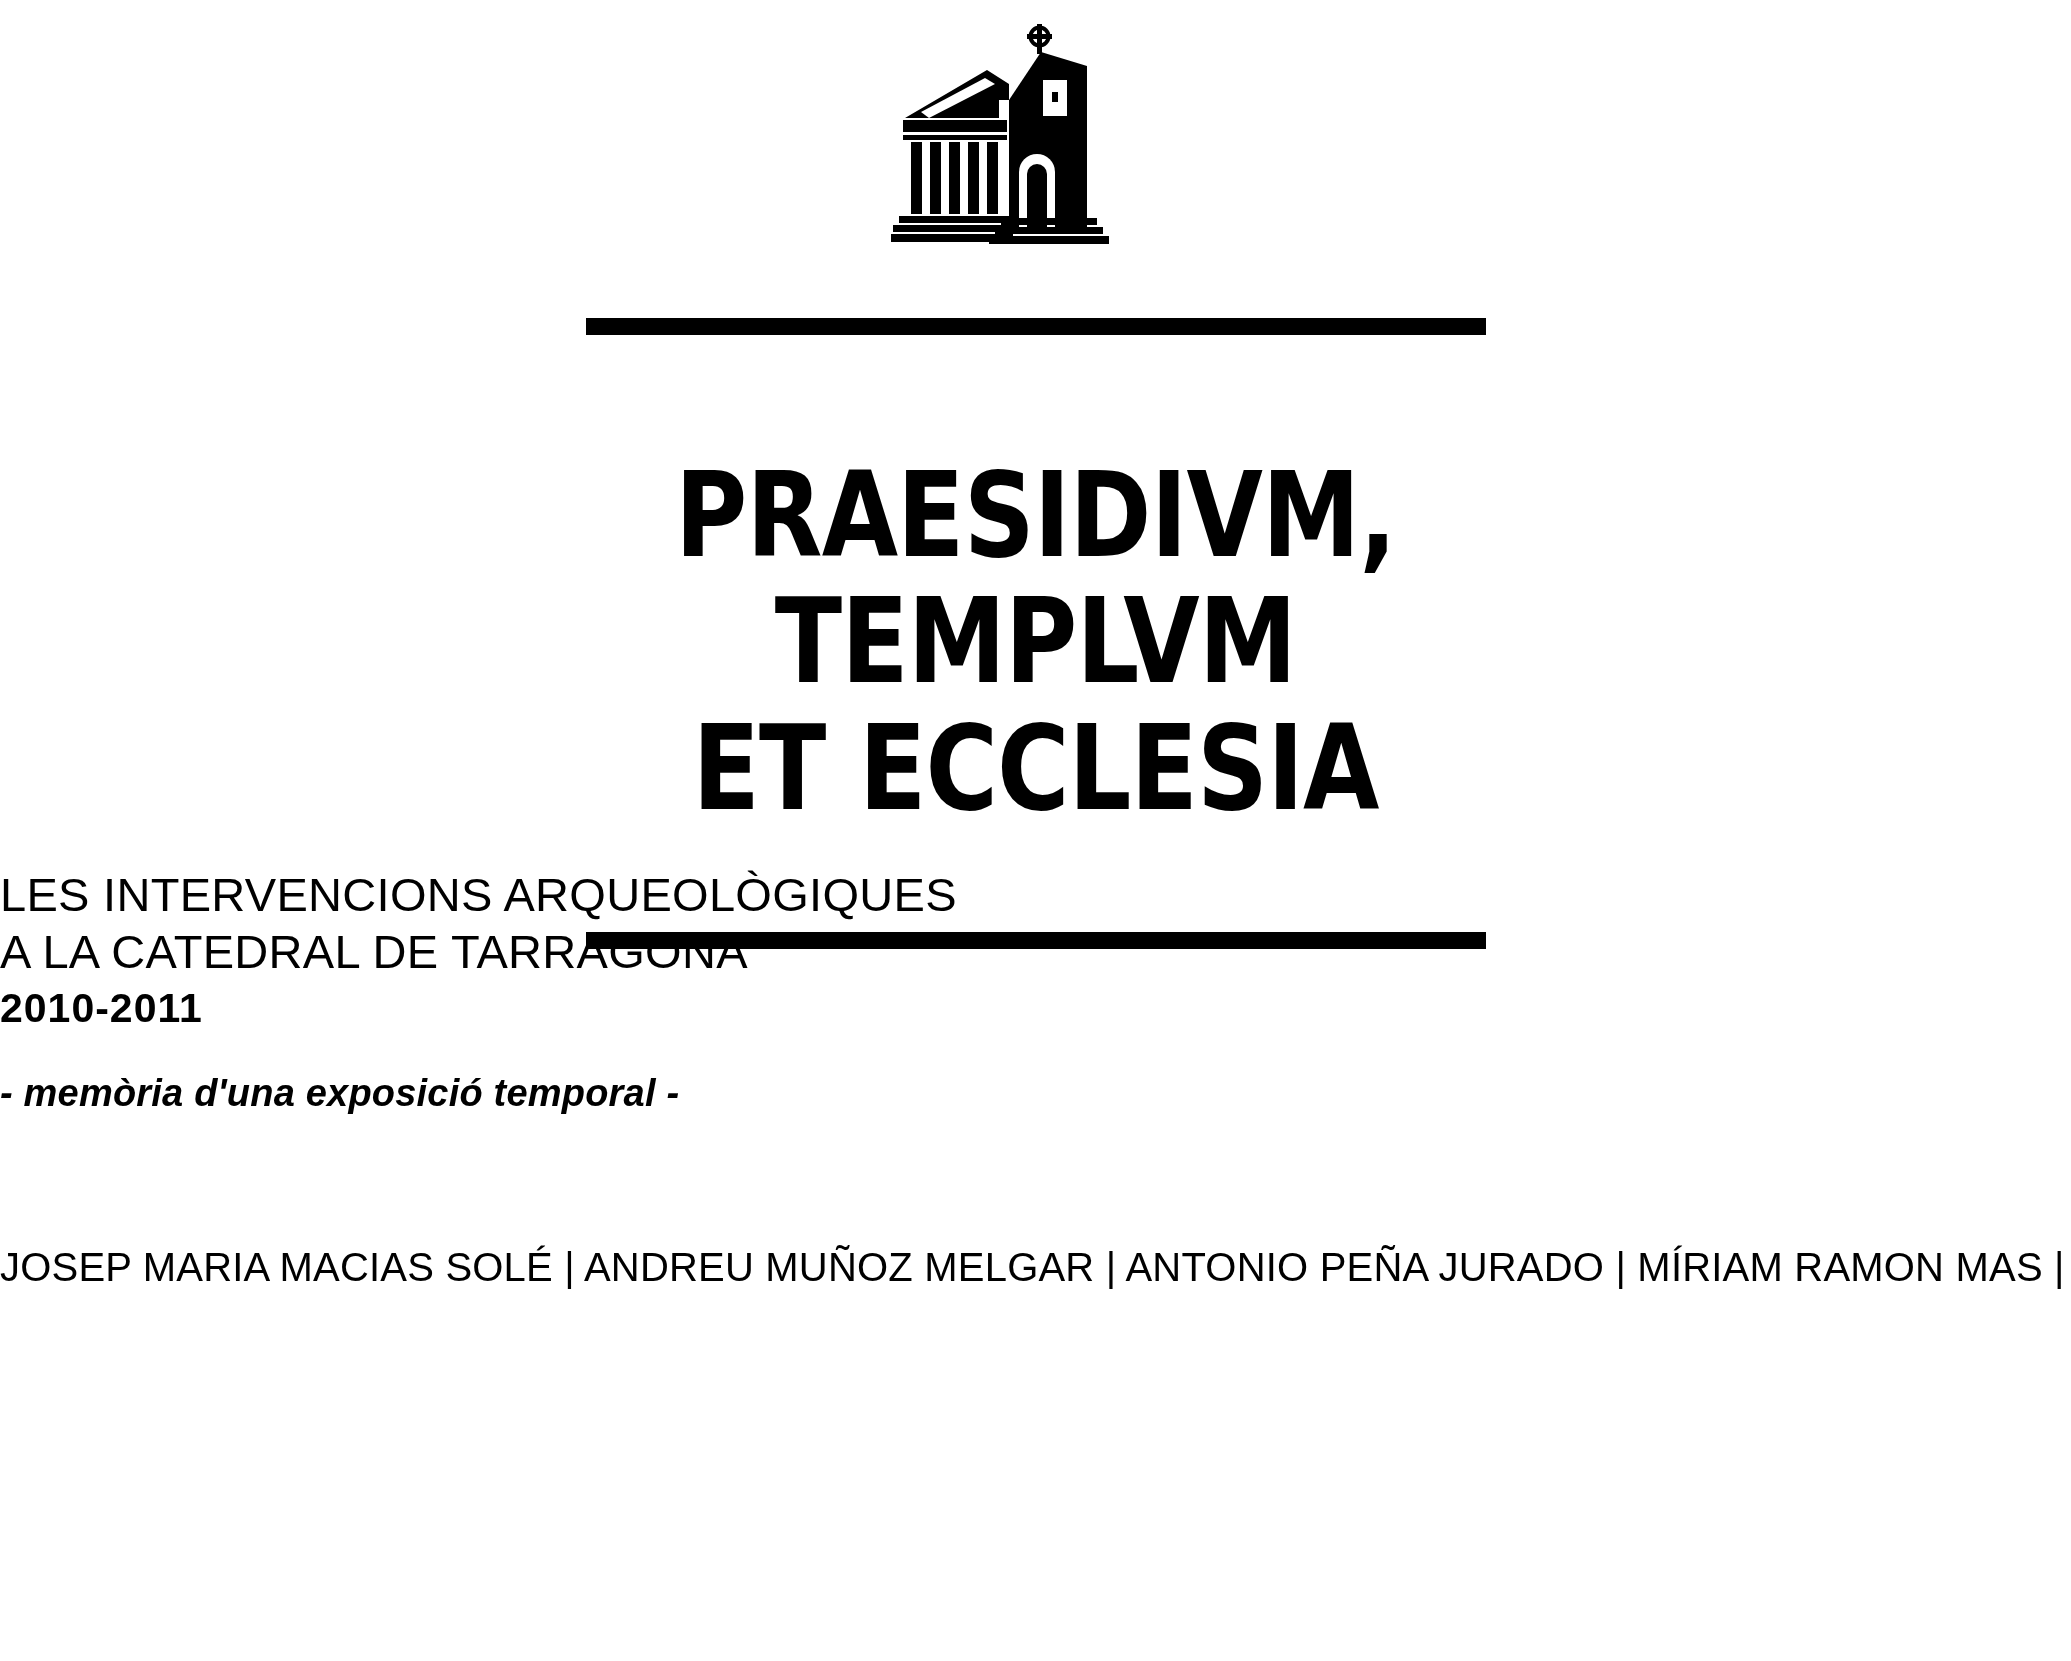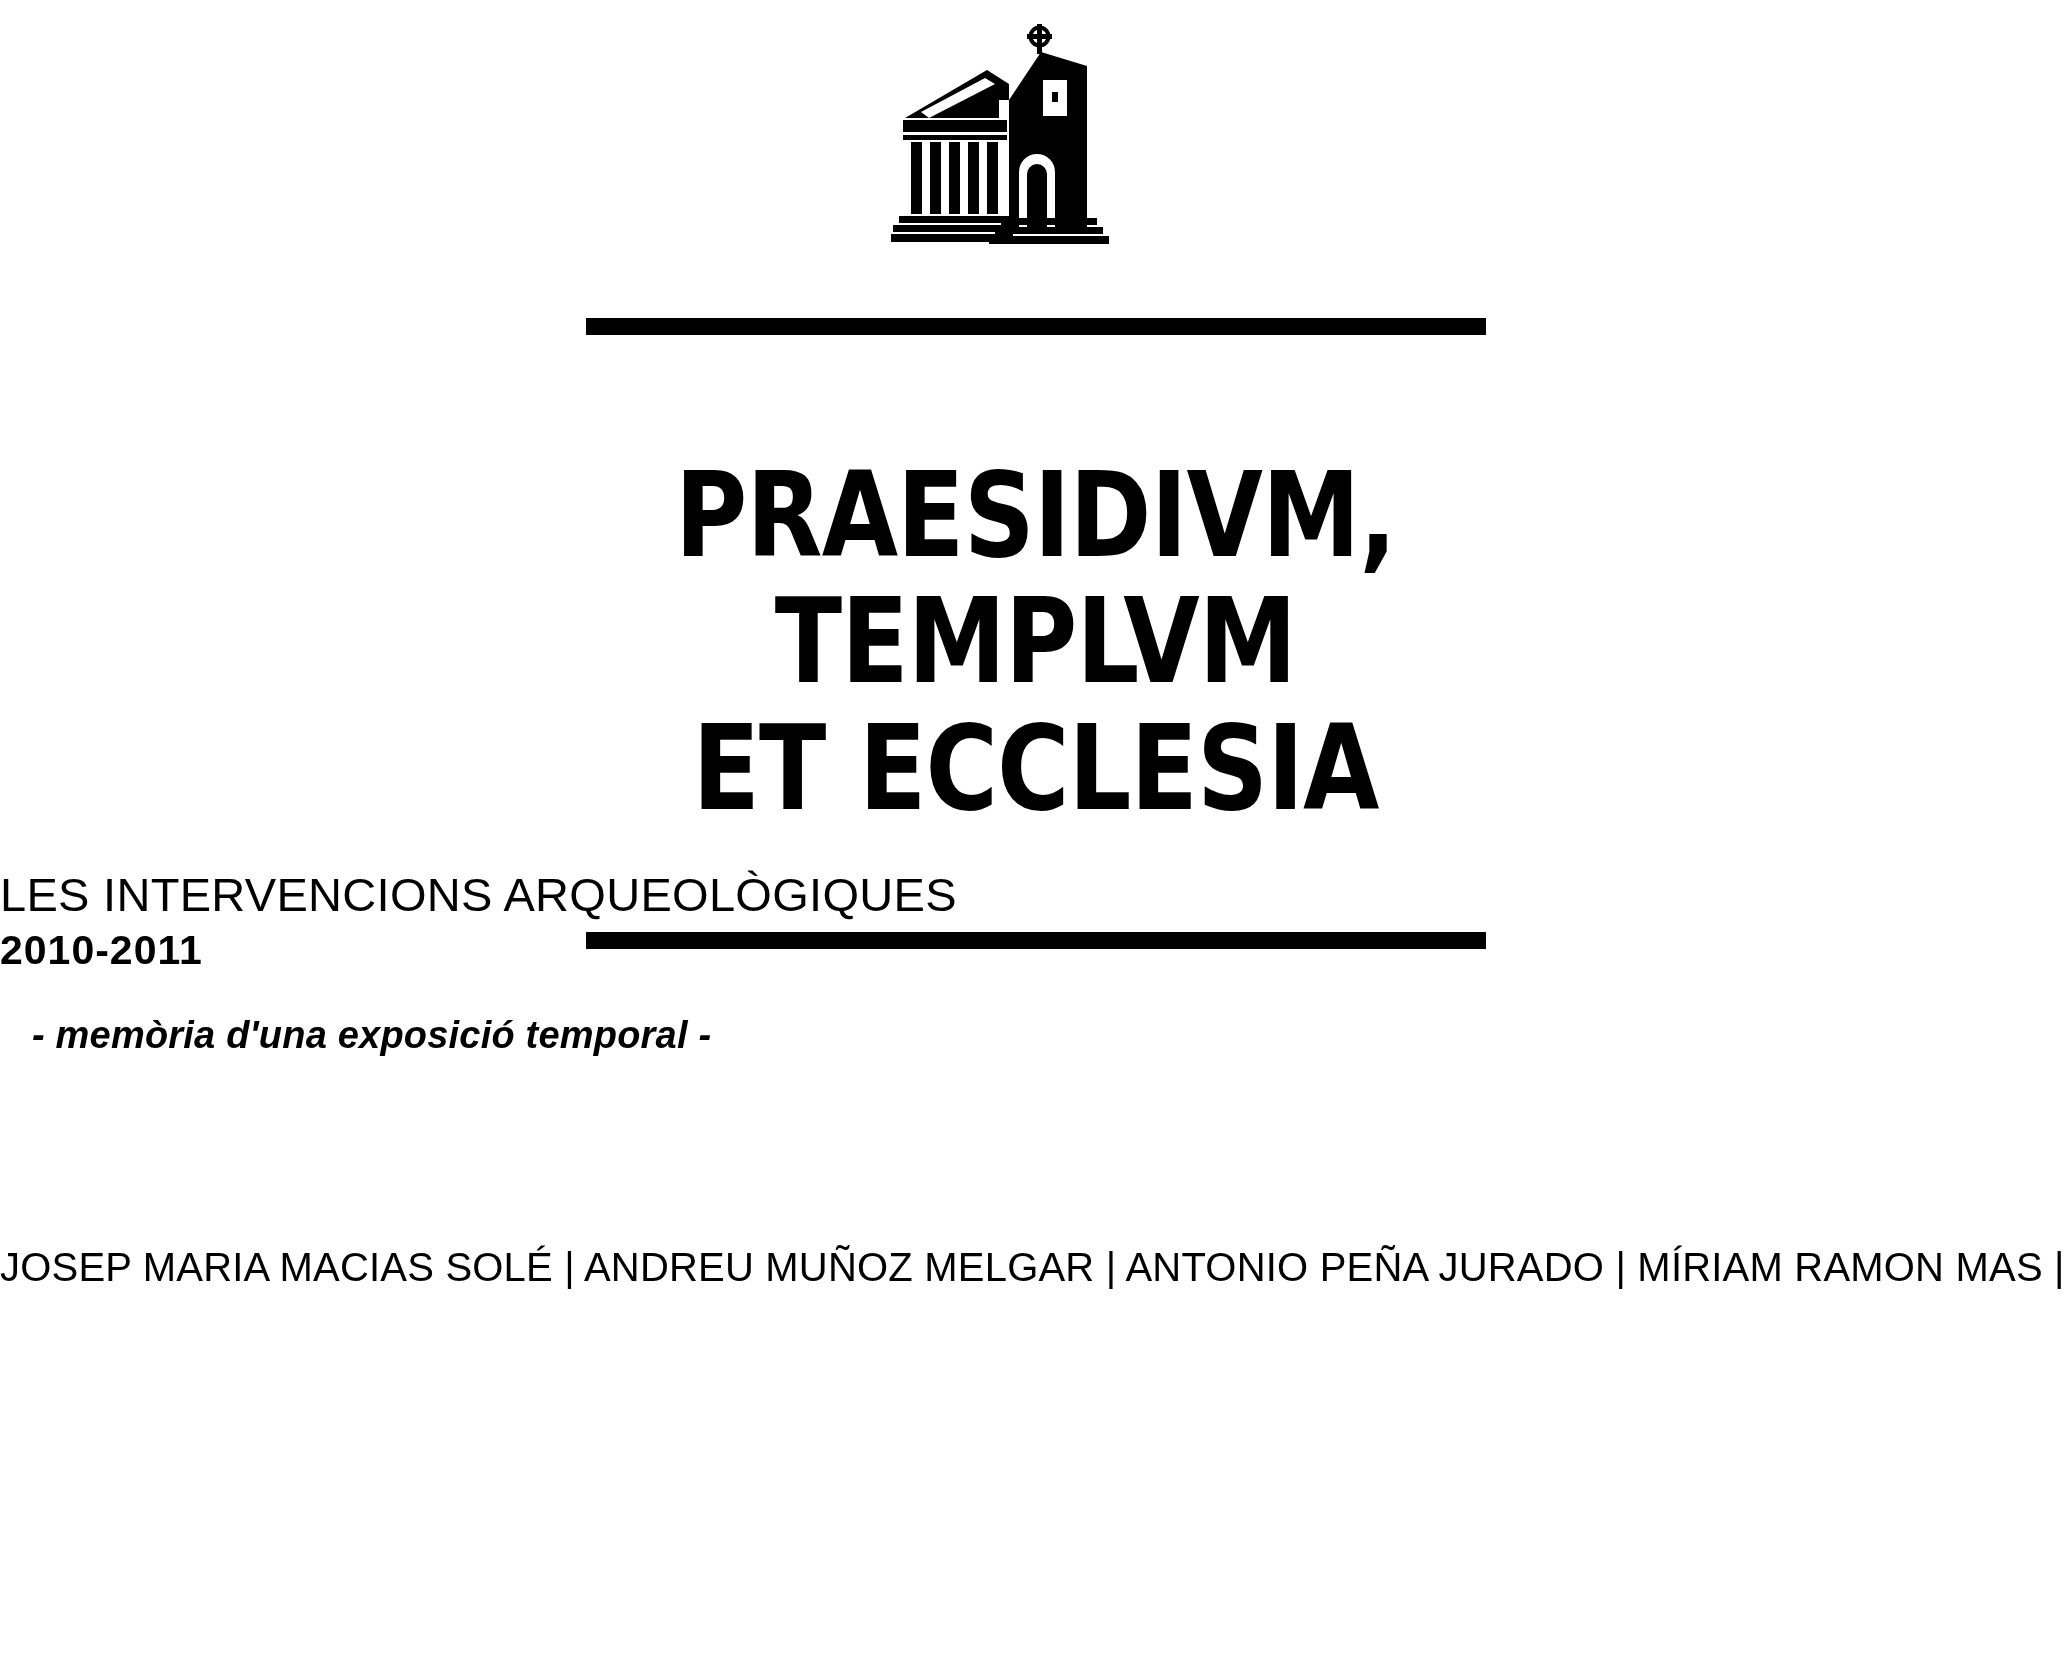--- a/index.html
+++ b/index.html
@@ -97,21 +97,20 @@
     color: #000000;
   }
   .subtitle-note {
     font-family: "Liberation Sans", sans-serif;
     font-style: italic;
     font-weight: 700;
     font-size: 38px;
     letter-spacing: 0.2px;
     margin-top: 40px;
     color: #000000;
-    padding-left: 32px;
   }
 
   
   .authors {
     position: absolute;
     bottom: 18px;
     left: 0;
     width: 100%;
     text-align: center;
     font-family: "Liberation Sans", sans-serif;
@@ -174,19 +173,20 @@
     <h1 class="main-title">
       <span class="ln">PRAESIDIVM,</span>
       <span class="ln">TEMPLVM</span>
       <span class="ln">ET ECCLESIA</span>
     </h1>
     <div class="rule bottom"></div>
   </div>
 
   <div class="subtitle-block">
     <div class="subtitle-line">LES INTERVENCIONS ARQUEOLÒGIQUES</div>
+    <div class="subtitle-line">A LA CATEDRAL DE TARRAGONA</div>
     <div class="subtitle-years">2010-2011</div>
     <div class="subtitle-note">- memòria d'una exposició temporal -</div>
   </div>
 
   <div class="authors">JOSEP MARIA MACIAS SOLÉ | ANDREU MUÑOZ MELGAR | ANTONIO PEÑA JURADO | MÍRIAM RAMON MAS | IMMA TEIXELL NAVARRO</div>
 
 </div>
 
 </body></html>

